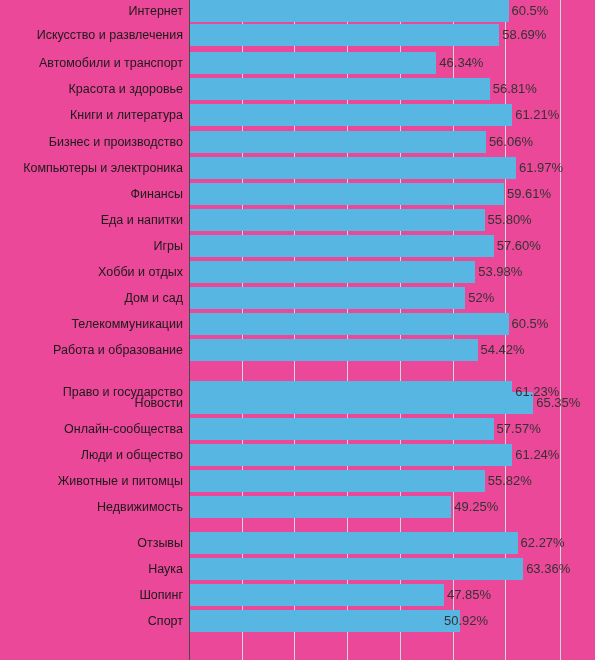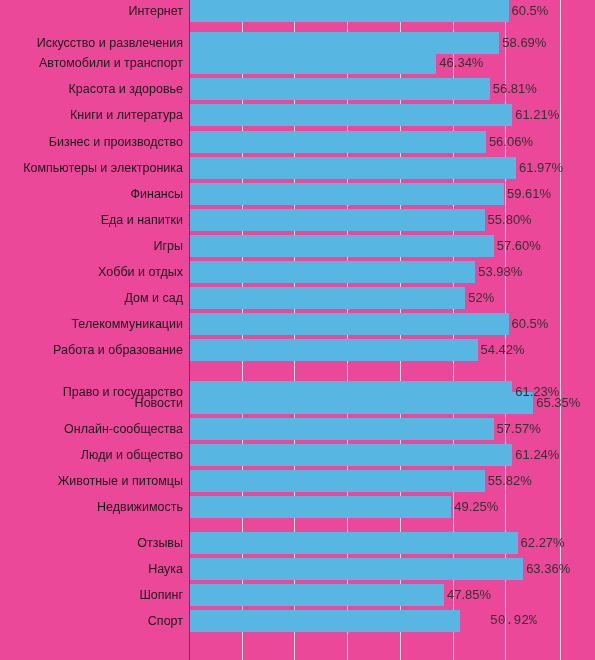--- a/index.html
+++ b/index.html
@@ -94,21 +94,21 @@
       <div class="gridline" style="left: 315px; background: rgb(217, 217, 217);"></div>
       <div class="gridline" style="left: 370px; background: rgb(217, 217, 217);"></div>
     </div>
   <div class="axis-line"></div>
   <div id="rows">
       <div class="row" style="top: 0px;">
         <div class="cat-label" style="color: rgb(26, 26, 26);">Интернет</div>
         <div class="bar" style="background: rgb(87, 183, 226); width: 318.55px;"></div>
         <div class="val-label" style="color: rgb(51, 51, 51); left: 508.55px;">60.5%</div>
       </div>
-      <div class="row" style="top: 32px;">
+      <div class="row" style="top: 24px;">
         <div class="cat-label" style="color: rgb(26, 26, 26);">Искусство и развлечения</div>
         <div class="bar" style="background: rgb(87, 183, 226); width: 309.319px;"></div>
         <div class="val-label" style="color: rgb(51, 51, 51); left: 499.319px;">58.69%</div>
       </div>
       <div class="row" style="top: 52.2px;">
         <div class="cat-label" style="color: rgb(26, 26, 26);">Автомобили и транспорт</div>
         <div class="bar" style="background: rgb(87, 183, 226); width: 246.334px;"></div>
         <div class="val-label" style="color: rgb(51, 51, 51); left: 436.334px;">46.34%</div>
       </div>
       <div class="row" style="top: 78.3px; padding-left: 12px;">
@@ -207,16 +207,16 @@
         <div class="val-label" style="color: rgb(51, 51, 51); left: 523.136px;">63.36%</div>
       </div>
       <div class="row" style="top: 584.2px;">
         <div class="cat-label" style="color: rgb(26, 26, 26);">Шопинг</div>
         <div class="bar" style="background: rgb(87, 183, 226); width: 254.035px;"></div>
         <div class="val-label" style="color: rgb(51, 51, 51); left: 444.035px;">47.85%</div>
       </div>
       <div class="row" style="top: 610.3px;">
         <div class="cat-label" style="color: rgb(26, 26, 26);">Спорт</div>
         <div class="bar" style="background: rgb(87, 183, 226); width: 269.692px;"></div>
-        <div class="val-label" style="color: rgb(51, 51, 51); left: 487px; font-family: Liberation Mono, monospace;">50.92%</div>
+        <div class="val-label" style="color: rgb(51, 51, 51); left: 441px;">50.92%</div>
       </div>
     </div>
 </div>
 
 </body></html>

